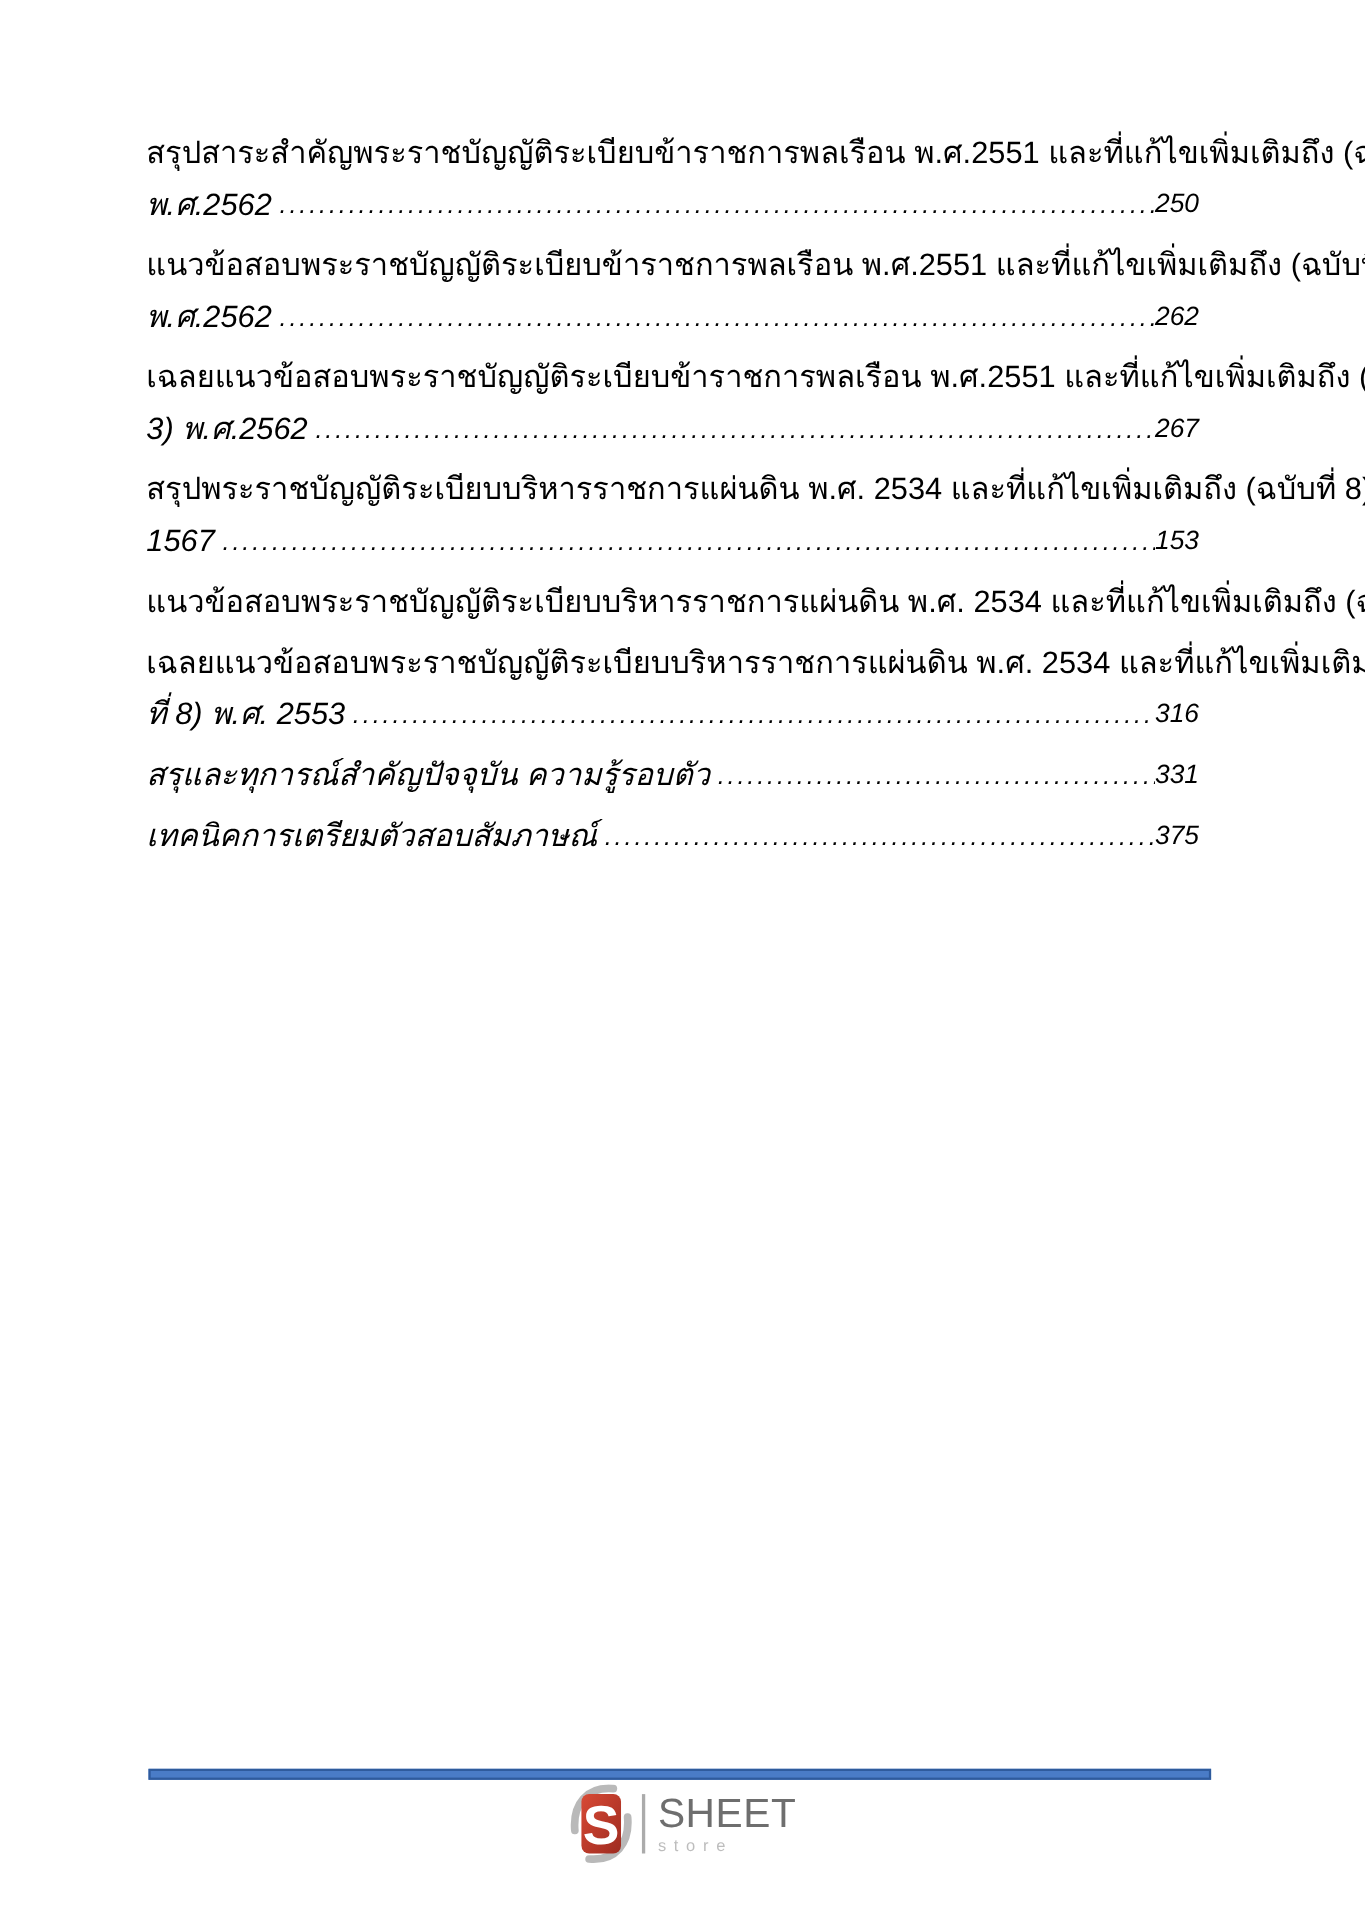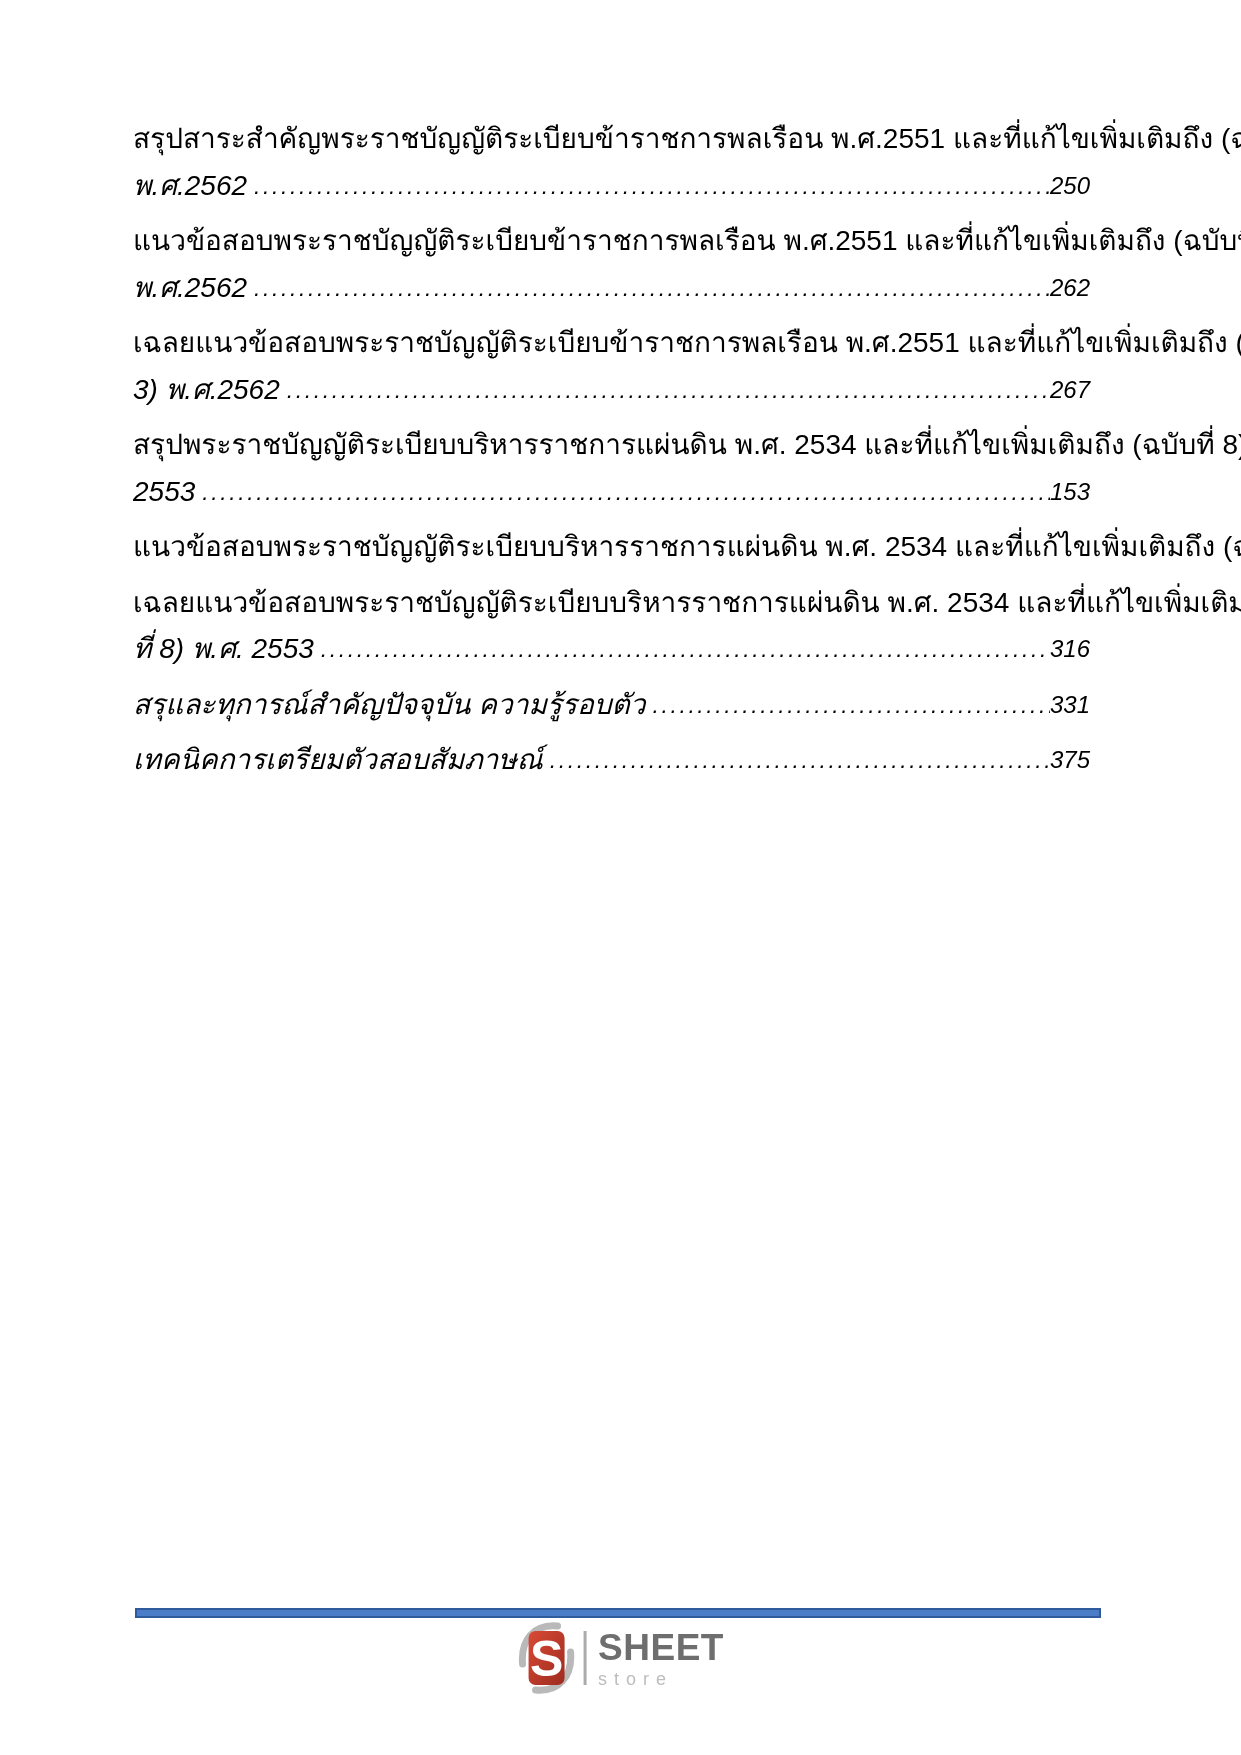--- a/index.html
+++ b/index.html
@@ -70,27 +70,27 @@
   .logo-mark { display: block; }
   .logo-divider {
     width: 3px;
     height: 54px;
     background: #ababab;
     margin: 0 12px 0 8px;
   }
   .logo-textblock { display: flex; flex-direction: column; }
   .logo-brand {
     font-size: 37px;
-    font-weight: 700;
+    font-weight: 400;
     color: #6e6e6e;
     letter-spacing: 0.5px;
     line-height: 1;
   }
   .logo-sub {
-    font-size: 18px;
+    font-size: 15px;
     color: #bdbdbd;
     letter-spacing: 7px;
     margin-top: 4px;
     line-height: 1;
   }
 </style>
 </head>
 <body>
 
 <div class="page">
@@ -120,21 +120,21 @@
       <div class="toc-line flexed">
         <span class="toc-text">3) พ.ศ.2562</span>
         <span class="dot-leader"></span>
         <span class="toc-page-num">267</span>
       </div>
     </div>
 
     <div class="toc-entry">
       <div class="toc-line"><span class="toc-text">สรุปพระราชบัญญัติระเบียบบริหารราชการแผ่นดิน พ.ศ. 2534 และที่แก้ไขเพิ่มเติมถึง (ฉบับที่ 8) พ.ศ.</span></div>
       <div class="toc-line flexed">
-        <span class="toc-text">2553</span>
+        <span class="toc-text">1567</span>
         <span class="dot-leader"></span>
         <span class="toc-page-num">153</span>
       </div>
     </div>
 
     <div class="toc-entry">
       <div class="toc-line"><span class="toc-text">แนวข้อสอบพระราชบัญญัติระเบียบบริหารราชการแผ่นดิน พ.ศ. 2534 และที่แก้ไขเพิ่มเติมถึง (ฉบับที่ 8)</span></div>
     </div>
 
     <div class="toc-entry">

